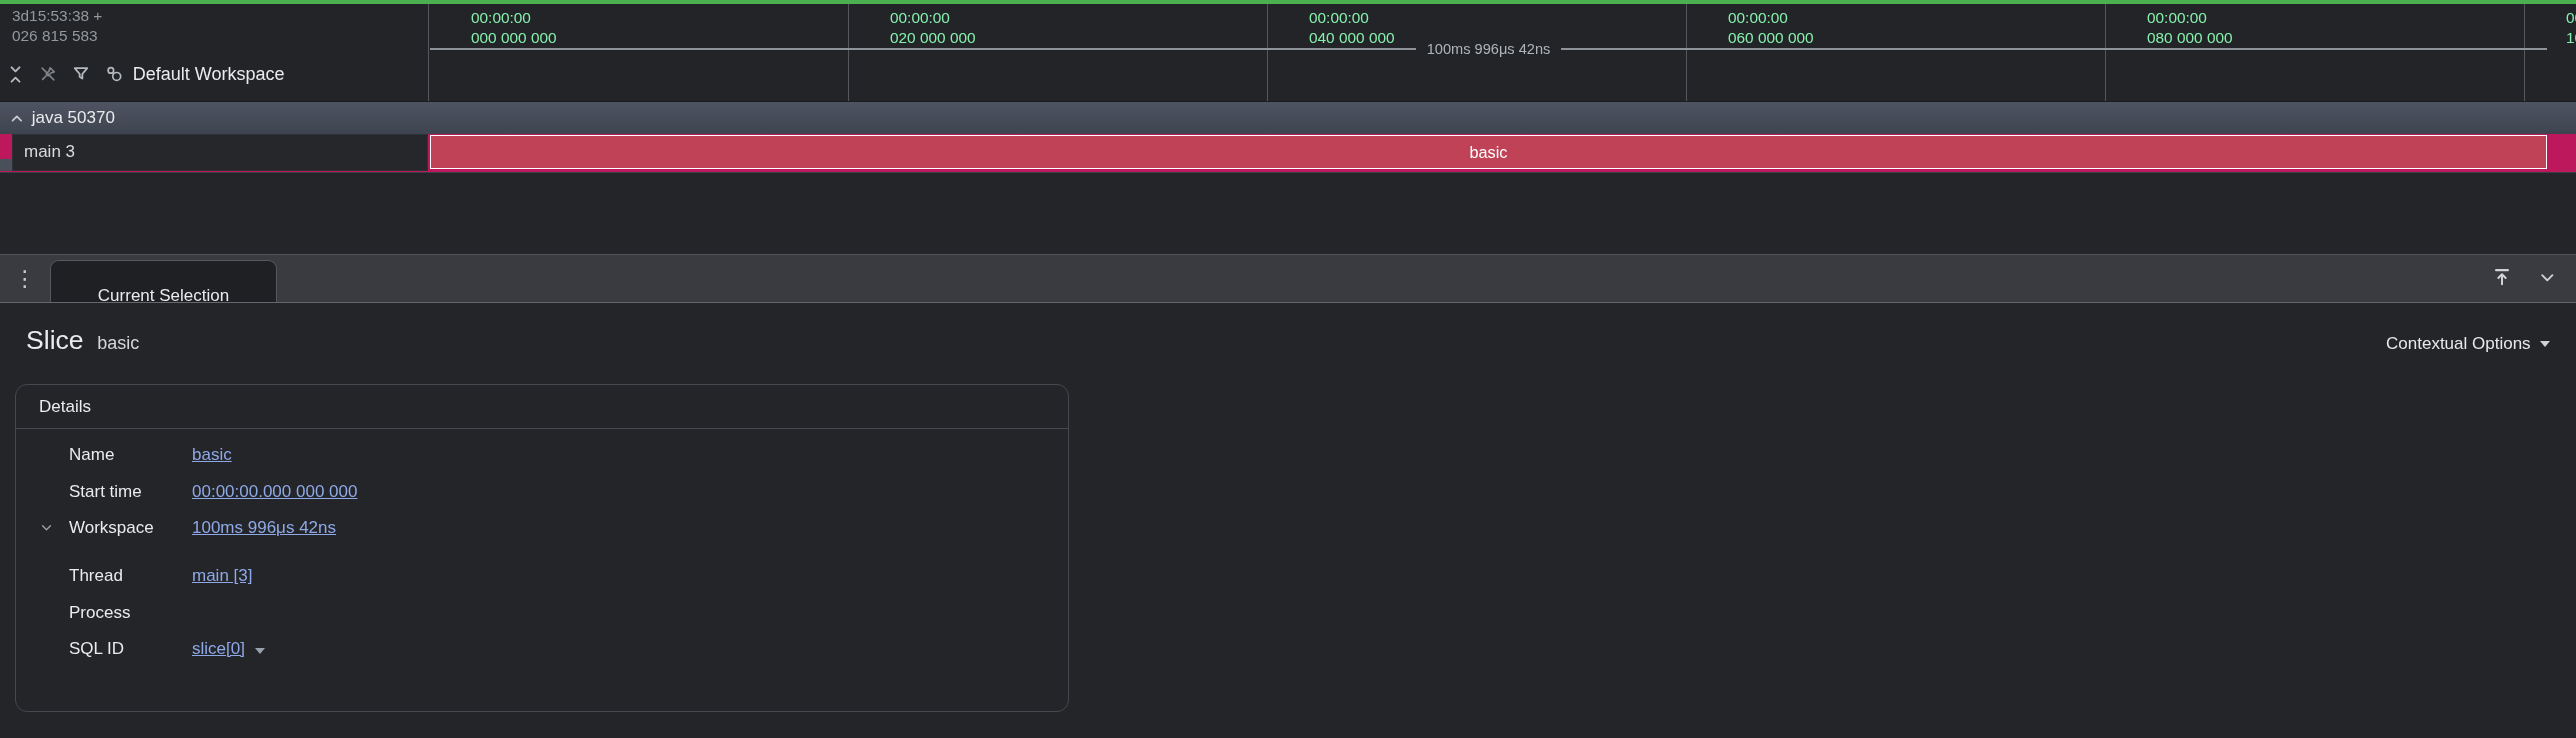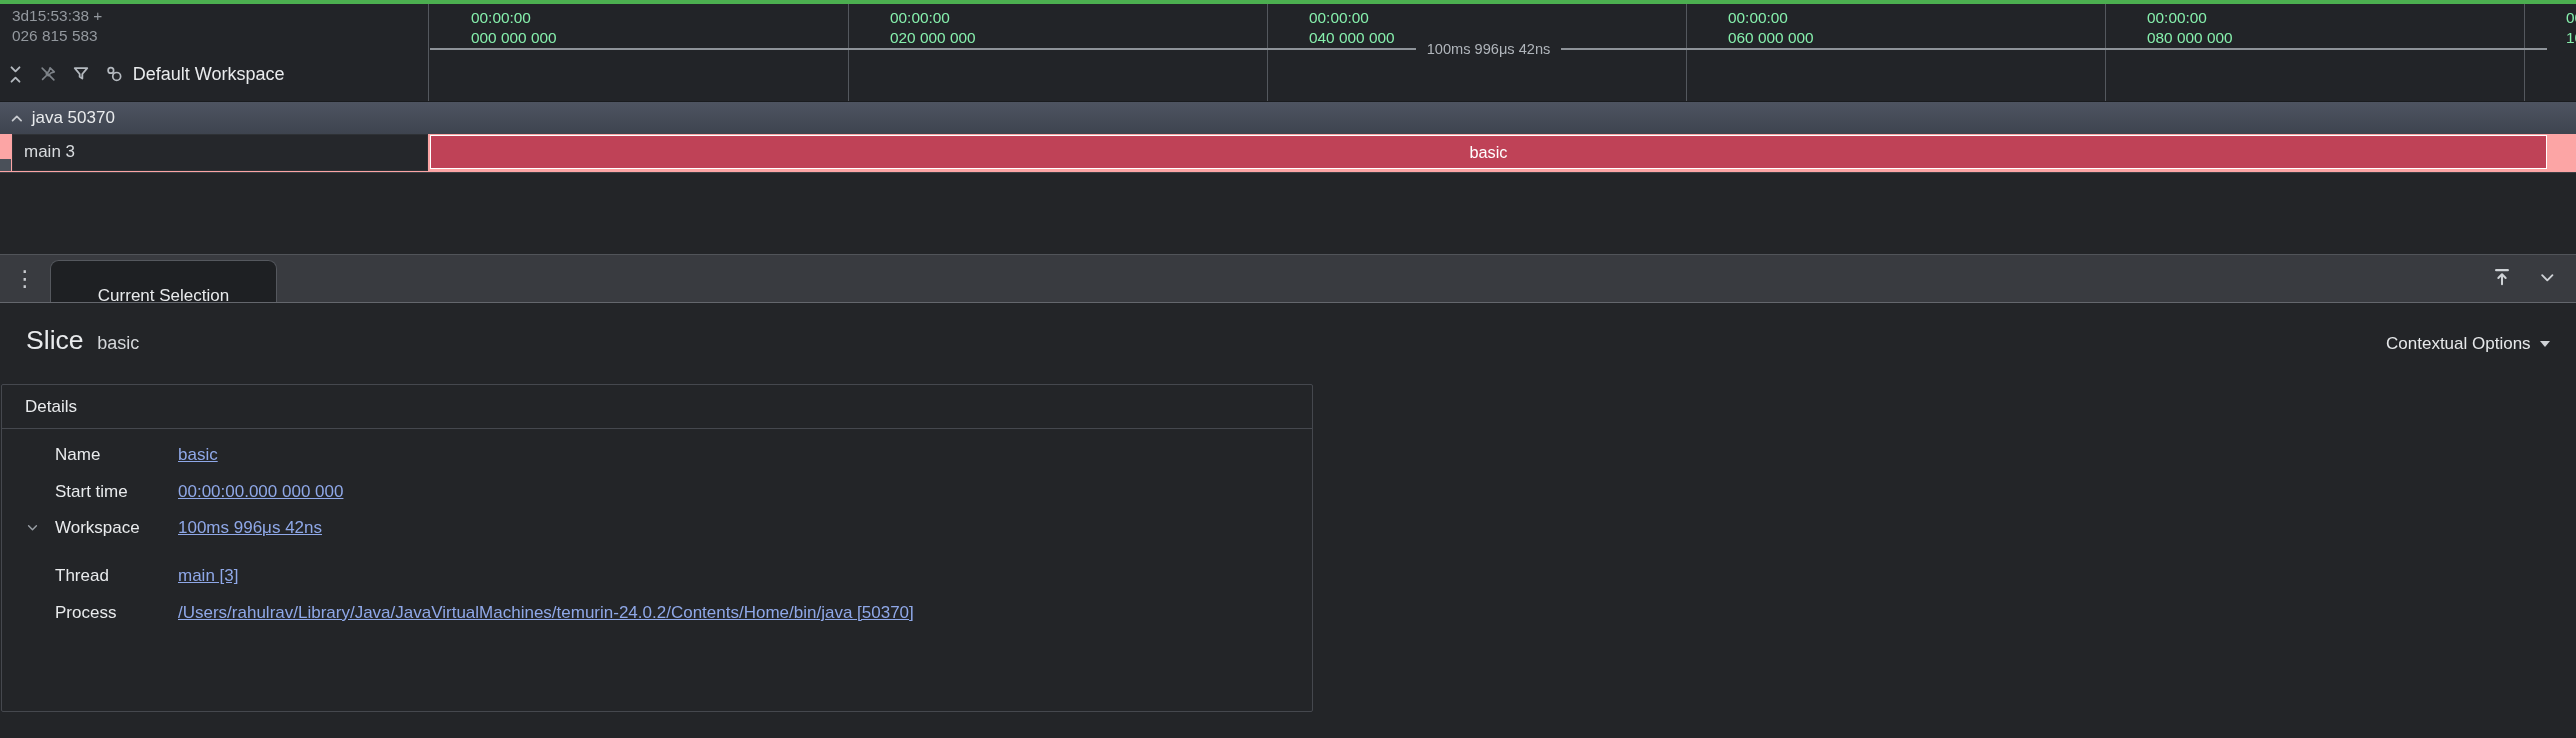--- a/index.html
+++ b/index.html
@@ -23,21 +23,21 @@
   .workspace { display:flex; align-items:center; gap:7.7px; cursor:pointer; }
   .workspace-label { font-size:18px; color:#e9ebed; }
   .measure { position:absolute; top:37px; height:15.4px; display:flex; align-items:center; color:#b0b5bb; font-size:14.6px; }
   .measure .seg { flex:1; height:1.7px; background:#8e9399; }
   .measure .mlabel { padding:0 10.3px; white-space:nowrap; }
 
   
   .group-row { height:33px; background:linear-gradient(180deg,#4e5461,#3e444f);
     border-top:0.9px solid #1a1c1f; display:flex; align-items:center; padding-left:10.3px; gap:7.7px; cursor:pointer; }
   .group-label { font-size:17px; color:#e9ebed; }
-  .track-row { position:relative; height:38px; background:#fca5a5; }
+  .track-row { position:relative; height:38px; background:#be185d; }
   .track-shelf { position:absolute; left:12px; top:0; bottom:1.7px; width:416px; background:#25272b;
     border:0.9px solid #2e3135; display:flex; align-items:center; padding-left:11px; cursor:pointer; }
   .track-label { font-size:17px; color:#d8dbde; }
   .group-strip { position:absolute; left:0; bottom:0.9px; width:11px; height:12px; background:#4a5059; }
   .slice { position:absolute; left:430px; top:0.9px; height:34px; width:2117px;
     background:var(--slice-fill,#bf4257); border:1.7px solid #ffffff;
     display:flex; align-items:center; justify-content:center; cursor:pointer; }
   .slice-label { font-size:16.3px; color:#ffffff; }
   .tracks-end { height:0.9px; background:#3c3f45; }
   .empty-area { height:81px; background:#232528; }
@@ -55,22 +55,22 @@
   .tabbar-icons .icon-btn { width:24px; height:24px; display:flex; align-items:center; justify-content:center; cursor:pointer; }
 
   .content { position:relative; height:437px; background:#232528; }
   .title-row { display:flex; align-items:baseline; padding:22px 26px 0 26px; }
   .panel-title { font-size:26.6px; font-weight:500; color:#e9ebed; }
   .panel-subtitle { font-size:18px; color:#d4d7da; margin-left:13.7px; }
   .title-spacer { flex:1; }
   .ctx-options { display:flex; align-items:center; gap:9.4px; font-size:17px; color:#e6e8ea; cursor:pointer; }
   .caret-down { width:0; height:0; border-left:5.1px solid transparent; border-right:5.1px solid transparent; border-top:6px solid #cfd2d6; }
 
-  .details-box { position:absolute; left:1px; top:81px; width:1312px; height:328px;
-    border:0.9px solid #45484e; border-radius:2px; }
+  .details-box { position:absolute; left:15px; top:81px; width:1054px; height:328px;
+    border:0.9px solid #45484e; border-radius:12px; }
   .details-header { padding:12px 0 11px 23px; font-size:17px; color:#e9ebed; border-bottom:0.9px solid #45484e; }
   .details-rows { padding:8.6px 0 10.3px 0; }
   .drow { display:flex; align-items:baseline; padding:7.7px 0 8.6px 24px; font-size:17px; }
   .drow .chev { width:29px; color:#9aa0a6; align-self:center; }
   .drow .dlabel { width:123px; font-weight:normal; color:#e9ebed; }
   .drow .dvalue { color:#d6d9dc; white-space:nowrap; }
   .drow .dvalue.link { color:var(--link-blue,#8fa8e8); text-decoration:underline; cursor:pointer; }
   .group-gap { margin-top:12px; }
   .sql-caret { display:inline-block; width:0; height:0; margin-left:10.3px; vertical-align:middle;
     border-left:5.1px solid transparent; border-right:5.1px solid transparent; border-top:6px solid #99a1b0; }
@@ -240,22 +240,27 @@
 
         <div class="drow group-gap">
           <span class="chev"></span>
           <span class="dlabel">Thread</span>
           <span class="dvalue link">main [3]</span>
         </div>
 
         <div class="drow">
           <span class="chev"></span>
           <span class="dlabel">Process</span>
-          <span class="dvalue link">/Users/rahulrav/Library/Java/JavaVirtualMachines/temurin-24.0.2/Contents/Home/bin/java [50370]</span>
-        </div>
-
+        </div>
+
+        <div class="drow">
+          <span class="chev"></span>
+          <span class="dlabel">SQL ID</span>
+          <span class="dvalue link">slice[0]</span>
+          <span class="sql-caret"></span>
+        </div>
 
       </div>
     </div>
   </div>
 
 </div>
 
 
 </body></html>

